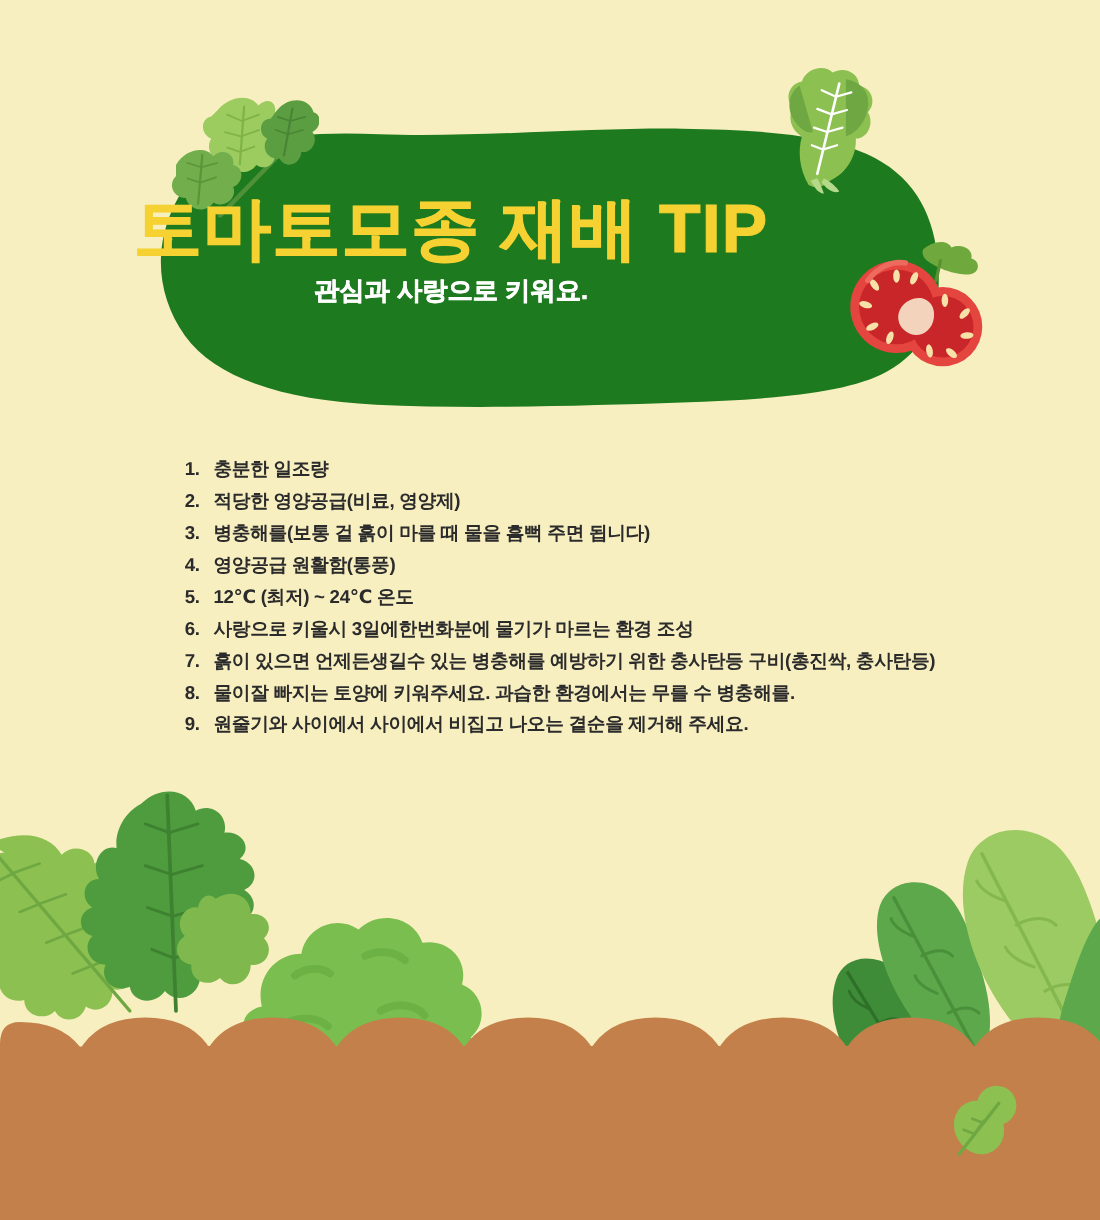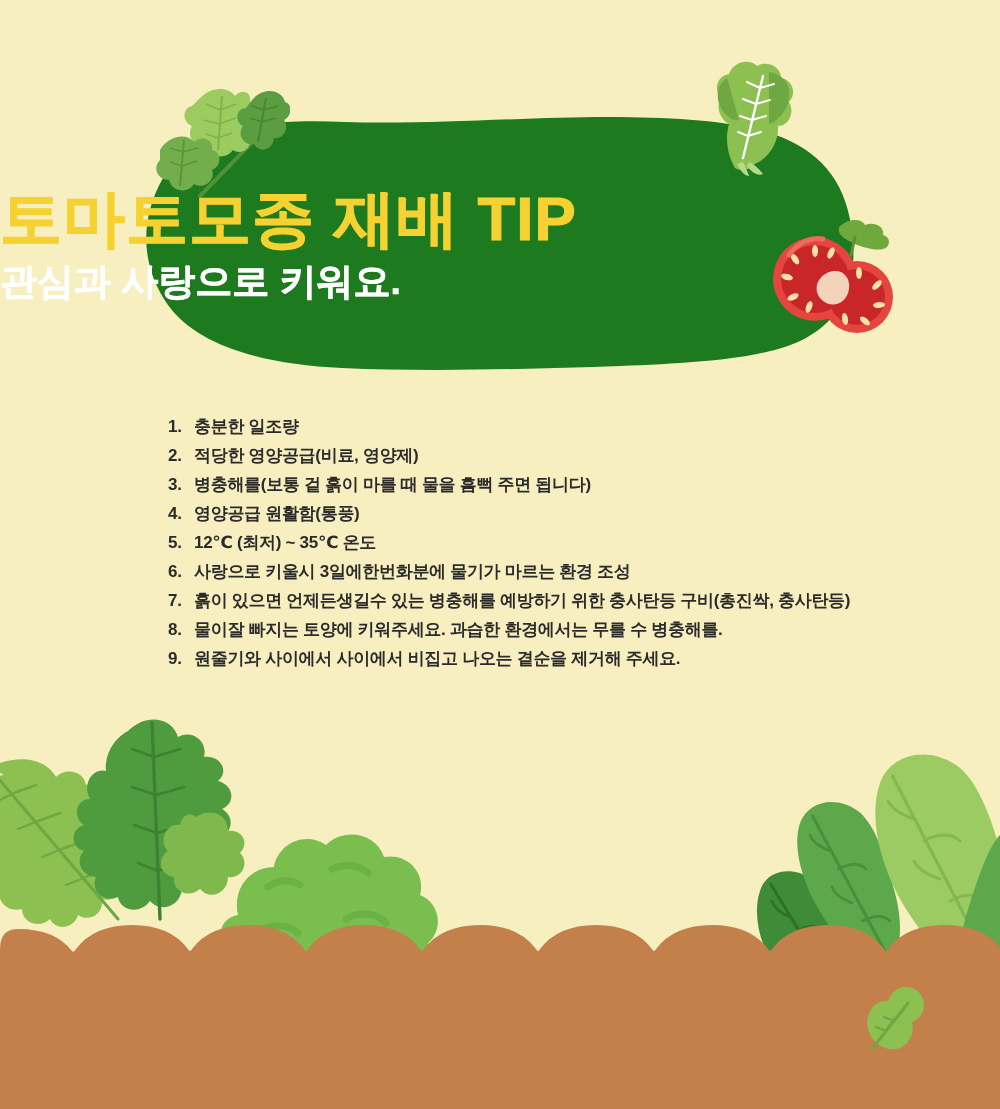--- a/index.html
+++ b/index.html
@@ -21,35 +21,35 @@
   
   .header-zone {
     position:absolute; left:0; top:0; width:1000px; height:400px;
   }
   .blob-svg { position:absolute; left:0; top:0; width:1000px; height:400px; }
   .leaf-tl  { position:absolute; left:140px; top:78px;  width:150px; height:120px; }
   .leaf-tr  { position:absolute; left:683px; top:58px;  width:125px; height:120px; }
   .tomato   { position:absolute; left:765px; top:215px; width:135px; height:135px; }
 
   .title-block {
-    position:absolute; left:0; top:186px; width:820px;
-    text-align:left; pointer-events:none;
+    position:absolute; left:0; top:176px; width:820px;
+    text-align:center; pointer-events:none;
   }
   .main-title {
     font-size:62px;
     font-weight:900;
     color:#F5D232;
     letter-spacing:1px;
     line-height:1.05;
     white-space:nowrap;
     -webkit-text-stroke:1px #F5D232;
   }
   .sub-title {
     margin-top:10px;
-    font-size:37px;
+    font-size:23px;
     font-weight:900;
     color:#FFFFFF;
     letter-spacing:0px;
     line-height:1.15;
     white-space:nowrap;
     -webkit-text-stroke:0.6px #FFFFFF;
   }
 
   
   .tips {
@@ -199,21 +199,21 @@
     <li class="tip-row">
       <span class="tip-num">3.</span>
       <span class="tip-text">병충해를(보통 겉 흙이 마를 때 물을 흠뻑 주면 됩니다)</span>
     </li>
     <li class="tip-row">
       <span class="tip-num">4.</span>
       <span class="tip-text">영양공급 원활함(통풍)</span>
     </li>
     <li class="tip-row">
       <span class="tip-num">5.</span>
-      <span class="tip-text">12℃ (최저) ~ 35℃ 온도</span>
+      <span class="tip-text">12℃ (최저) ~ 24℃ 온도</span>
     </li>
     <li class="tip-row">
       <span class="tip-num">6.</span>
       <span class="tip-text">사랑으로 키울시 3일에한번화분에 물기가 마르는 환경 조성</span>
     </li>
     <li class="tip-row">
       <span class="tip-num">7.</span>
       <span class="tip-text">흙이 있으면 언제든생길수 있는 병충해를 예방하기 위한 충사탄등 구비(총진싹, 충사탄등)</span>
     </li>
     <li class="tip-row">

